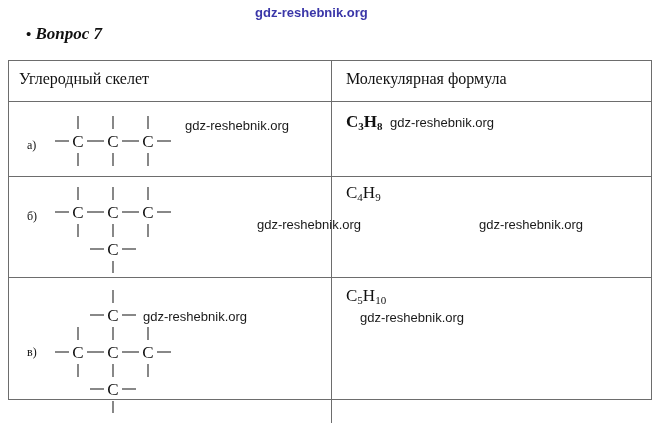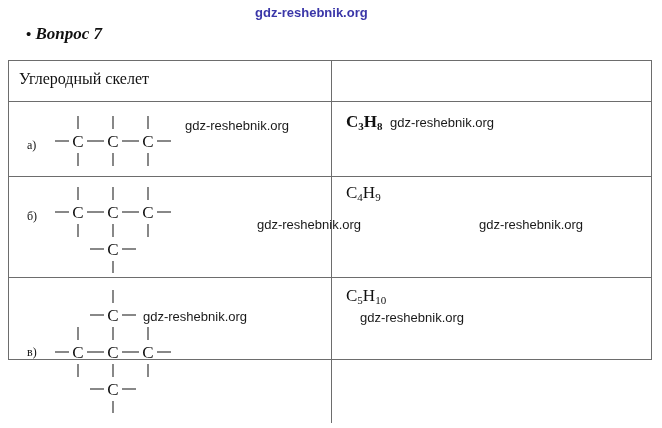--- a/index.html
+++ b/index.html
@@ -29,21 +29,21 @@
     font-weight:bold;font-style:italic;
     font-size:17px;color:#111111;
     white-space:nowrap;
     margin-left:20px;
   }
   .heading .bullet{font-style:normal;font-size:15px;}
 
   
   .tbl{
     position:absolute;left:8px;top:60px;
-    width:644px;height:300px;
+    width:644px;height:340px;
     box-sizing:border-box;
     border:1px solid #6d6d6d;
   }
   .row{position:relative;box-sizing:border-box;border-bottom:1px solid #6d6d6d;}
   .row:last-child{border-bottom:none;}
   .row-head{height:41px;}
   .row-a{height:75px;}
   .row-b{height:101px;}
   .row-c{height:145px;}
 
@@ -102,20 +102,23 @@
   <div class="heading">
     <span class="bullet">•</span>
     <span>Вопрос 7</span>
   </div>
 
   <div class="tbl">
 
     <div class="row row-head">
       <div class="cell-left">
         <div class="hdr-txt">Углеродный скелет</div>
+      </div>
+      <div class="cell-right">
+        <div class="hdr-txt right">Молекулярная формула</div>
       </div>
     </div>
 
     <div class="row row-a">
       <div class="cell-left">
         <div class="lbl" style="left:18px;top:36px;">а)</div>
         <div class="skel" style="left:42px;top:10px;">
           <svg width="130" height="58" viewBox="0 0 130 58">
 
             <line class="bond" x1="4" y1="29" x2="18" y2="29"></line>

